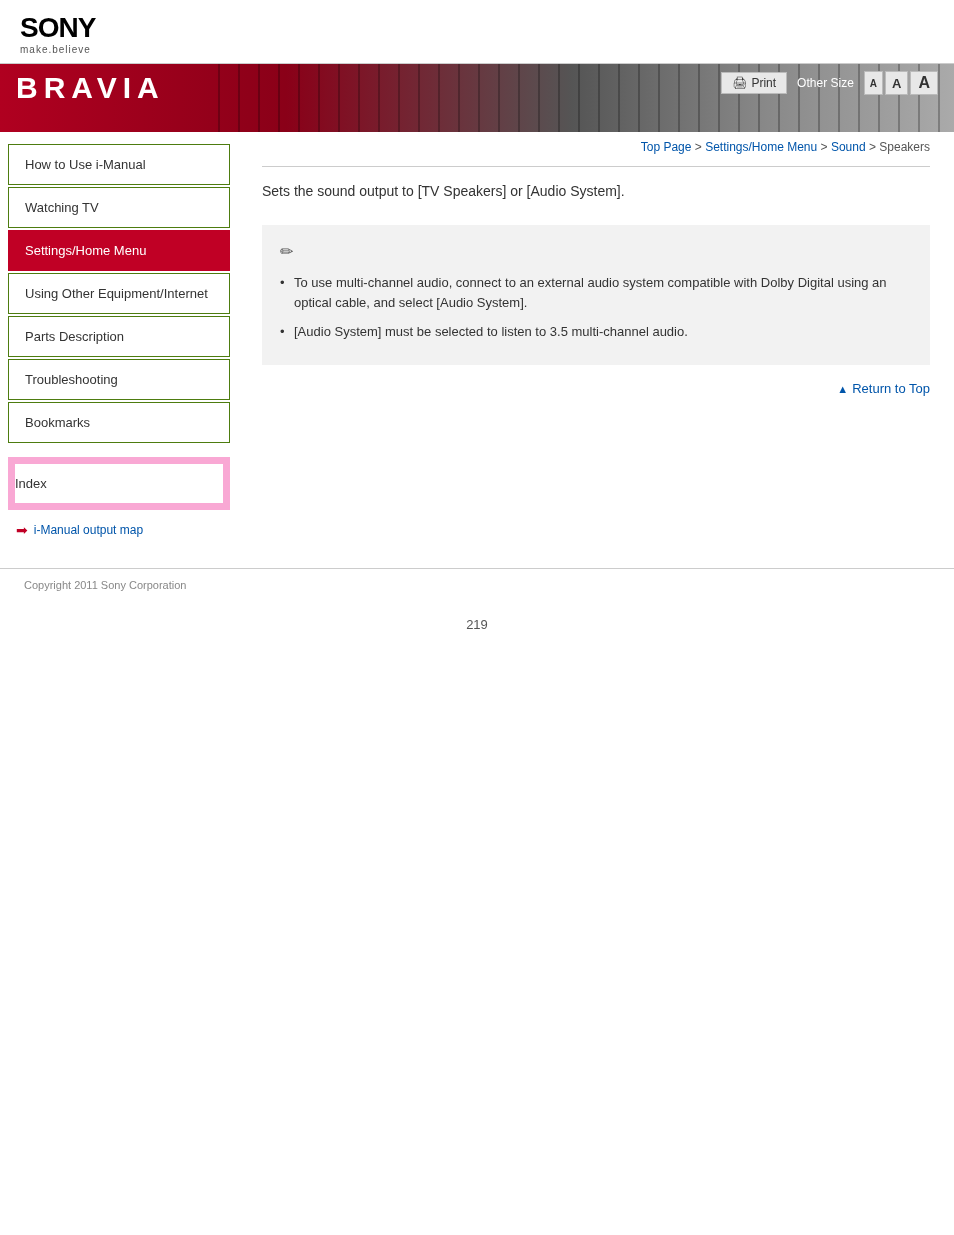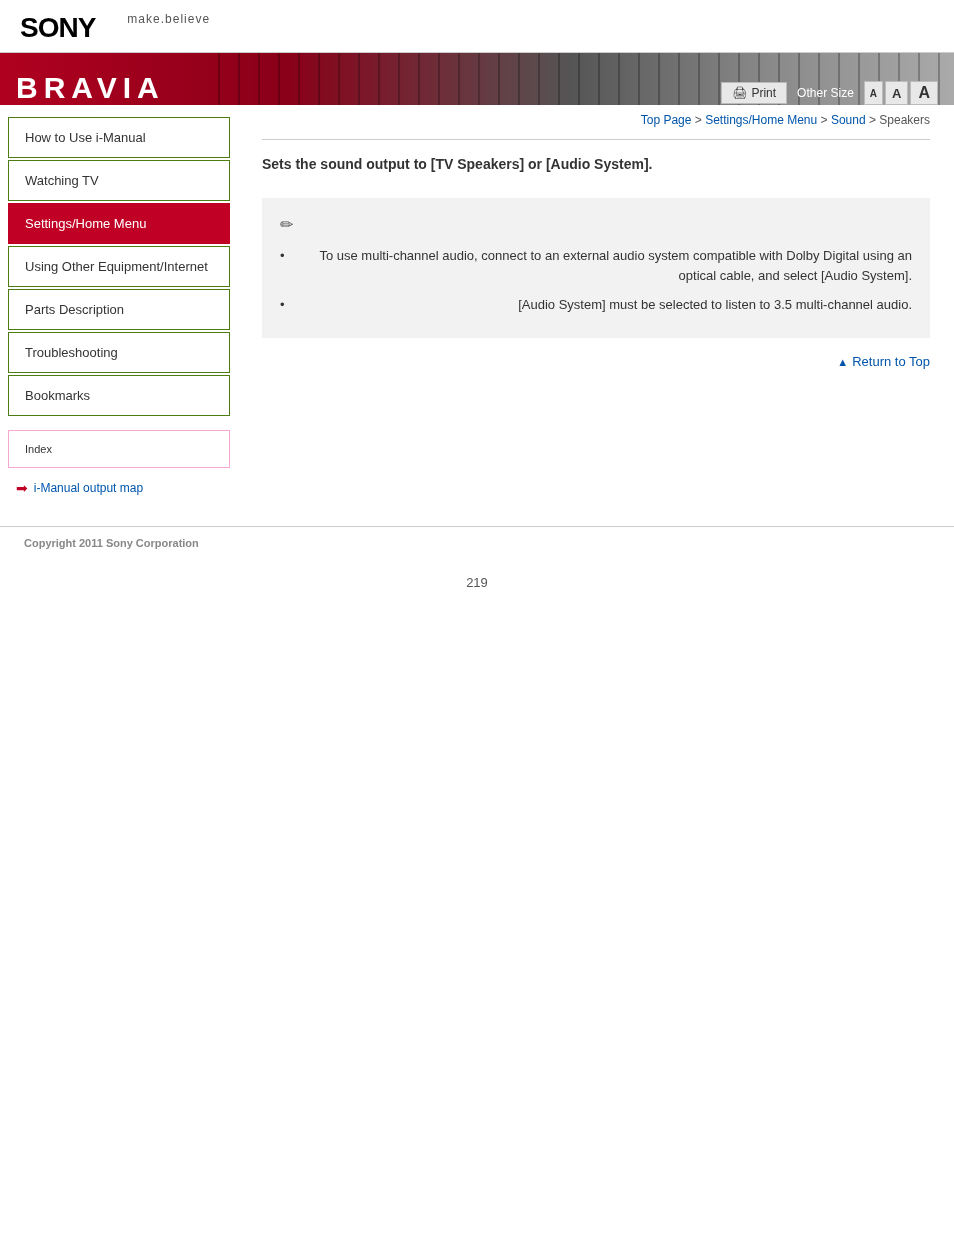--- a/index.html
+++ b/index.html
@@ -1,31 +1,31 @@
 <!DOCTYPE html>
 <html><head>
   <meta charset="utf-8">
   <style>
     * { margin: 0; padding: 0; box-sizing: border-box; }
     body { font-family: Arial, sans-serif; font-size: 14px; color: #333; background: #fff; width: 954px; }
 
     
     .top-header { padding: 12px 20px 8px 20px; border-bottom: 1px solid #ccc; }
-    .sony-logo { display: flex; flex-direction: row; align-items: flex-start; }
+    .sony-logo { display: flex; flex-direction: column; align-items: flex-start; }
     .sony-text { font-size: 28px; font-weight: 900; letter-spacing: -1px; color: #000; font-family: 'Arial Black', sans-serif; }
-    .sony-tagline { font-size: 12px; color: #555; letter-spacing: 1px; margin-left: 32px; }
+    .sony-tagline { font-size: 10px; color: #555; letter-spacing: 1px; }
 
     
     .bravia-banner {
       background: linear-gradient(to right, #b00020 0%, #8a0018 30%, #555 60%, #888 80%, #aaa 100%);
-      height: 52px;
-      display: flex;
-      align-items: flex-end;
+      height: 68px;
+      display: flex;
+      align-items: flex-start;
       justify-content: space-between;
-      padding: 0 16px;
+      padding: 7px 16px;
       position: relative;
       overflow: hidden;
     }
     .bravia-banner::after {
       content: '';
       position: absolute;
       top: 0; left: 200px; right: 0; bottom: 0;
       background: repeating-linear-gradient(
         90deg,
         transparent,
@@ -86,24 +86,24 @@
       font-size: 13px;
       color: #333;
       cursor: pointer;
       background: #fff;
       text-decoration: none;
     }
     .sidebar-item.active { background: #c00025; color: #fff; border-color: #c00025; }
     .sidebar-divider { height: 10px; }
     .sidebar-index {
       display: block;
-      padding: 12px 16px;
-      border: 1px solid #f9a8d4;
+      padding: 12px 0;
+      border: 7px solid #f9a8d4;
       margin: 2px 8px;
-      font-size: 11px;
+      font-size: 13px;
       color: #333;
       cursor: pointer;
       background: #fff;
     }
     .online-map-link {
       display: flex;
       align-items: center;
       gap: 6px;
       padding: 10px 16px;
       font-size: 12px;
@@ -125,39 +125,38 @@
       border-bottom: 1px solid #ccc;
       margin-bottom: 16px;
     }
     .breadcrumb a { color: #0055aa; text-decoration: none; }
 
     .description {
       font-size: 14px;
       color: #333;
       margin-bottom: 14px;
       padding-bottom: 12px;
-      font-weight: bold;
     }
 
     
     .note-box {
       background: #f2f2f2;
       border: none;
       padding: 14px 18px;
       font-size: 13px;
       color: #333;
       line-height: 1.6;
     }
     .note-icon {
       font-size: 16px;
       margin-bottom: 8px;
       color: #555;
     }
     .note-list { list-style: none; }
-    .note-list li { margin-bottom: 8px; padding-left: 14px; position: relative; text-align: right; }
+    .note-list li { margin-bottom: 8px; padding-left: 14px; position: relative; }
     .note-list li::before { content: '•'; position: absolute; left: 0; }
 
     
     .return-top-row {
       text-align: right;
       padding: 16px 0 8px 0;
       font-size: 13px;
     }
     .return-top-link {
       color: #0055aa;
@@ -168,21 +167,20 @@
     }
     .triangle-up { color: #0055aa; font-size: 11px; }
 
     
     .footer {
       border-top: 1px solid #ccc;
       padding: 10px 24px;
       font-size: 11px;
       color: #888;
       margin-top: 10px;
-      font-weight: bold;
     }
 
     
     .page-number {
       text-align: center;
       font-size: 13px;
       color: #555;
       padding: 16px 0;
     }
   </style>

